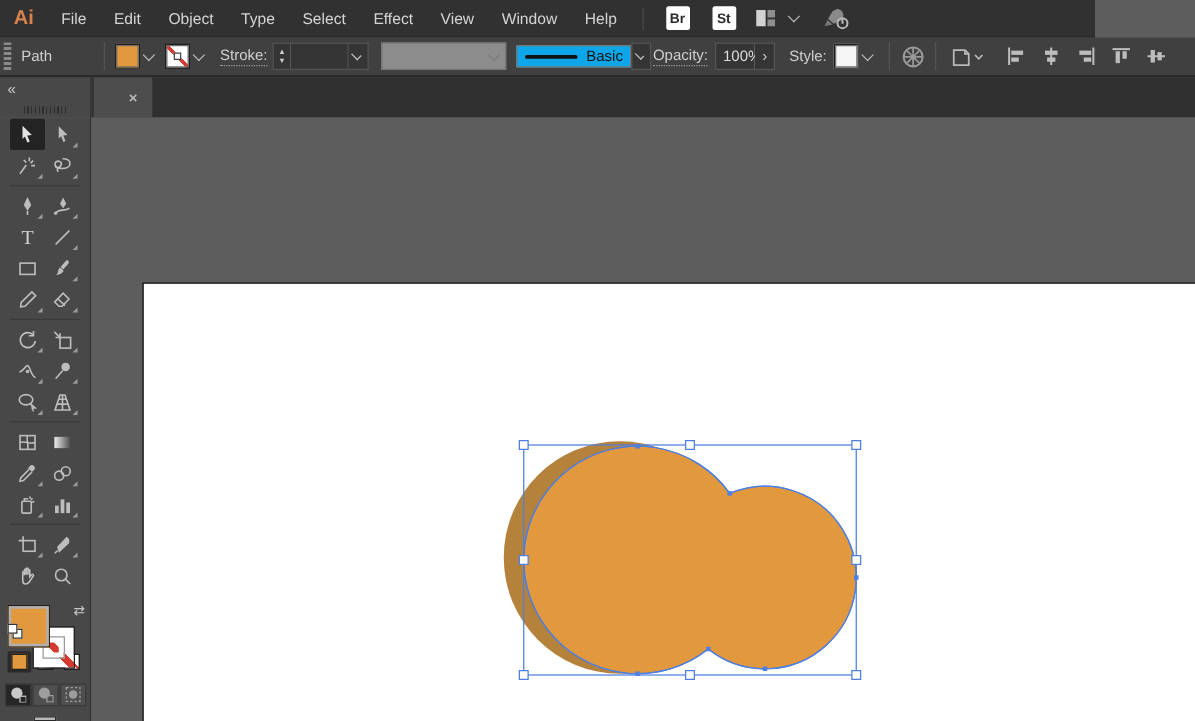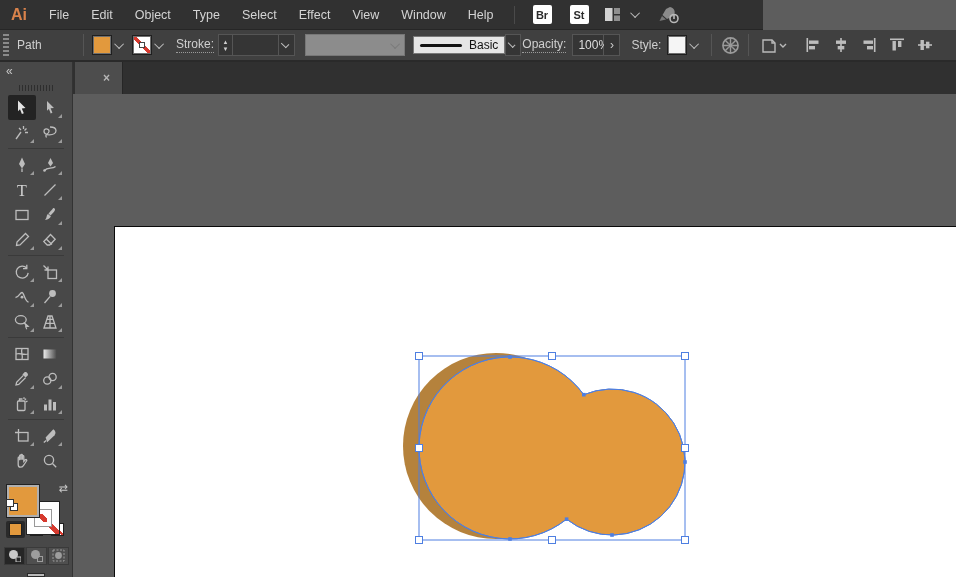--- a/index.html
+++ b/index.html
@@ -1,21 +1,21 @@
 <!DOCTYPE html>
 <html><head>
 <meta charset="utf-8">
 <style>
   * { margin:0; padding:0; box-sizing:border-box; }
   html,body { width:956px; height:577px; overflow:hidden; background:#5d5d5d;
               font-family:"Liberation Sans", sans-serif; }
   #app { position:relative; width:956px; height:577px; }
 
   
-  #menubar { position:absolute; left:0; top:0; width:763px; height:30px;
+  #menubar { position:absolute; left:0; top:0; width:876px; height:30px;
              background:#313131; display:flex; align-items:center; border-bottom:1px solid #262626;}
   #logo { width:38px; text-align:center; font-weight:bold; font-size:16px; color:#d9824b; }
   .menu-item { color:#d4d4d4; font-size:12.5px; padding:0 11px; height:30px; line-height:30px; cursor:default; }
   .mb-sep { width:1px; height:18px; background:#4a4a4a; margin:0 9px; }
   .sq-btn { width:19px; height:19px; background:#ffffff; color:#2b2b2b; font-size:11px; font-weight:bold;
             display:flex; align-items:center; justify-content:center; border-radius:2px; margin:0 9px; }
   .mb-icon { margin:0 6px; display:flex; align-items:center; }
   .chev { width:7px; height:7px; border-left:1.5px solid #bdbdbd; border-bottom:1.5px solid #bdbdbd;
           transform:rotate(-45deg) translateY(-2px); display:inline-block; }
 
@@ -82,21 +82,21 @@
   .dm-btn { width:21px; height:18px; display:flex; align-items:center; justify-content:center;
             background:#4f4f4f; border:1px solid #3a3a3a; }
   .dm-btn.active { background:#262626; }
 
   #screen-mode { margin-top:8px; width:18px; height:6px; background:#b9b9b9; border:1px solid #2a2a2a; }
 
   
   #pasteboard { position:absolute; left:73px; top:94px; width:883px; height:483px; background:#5d5d5d; }
   #canvas-svg { position:absolute; left:0; top:0; }
 
-  .basicbox { height:18px; background:#e5e5e5; border:1px solid #777; display:flex; align-items:center;
+  .basicbox { height:18px; background:#0ea5e9; border:1px solid #777; display:flex; align-items:center;
               padding:0 6px; color:#111; }
   .basicline { width:42px; height:3px; background:#111; border-radius:2px; margin-right:7px; }
   .disabledbox { width:100px; height:22px; background:#8c8c8c; border:1px solid #777; display:flex;
                  align-items:center; justify-content:flex-end; padding-right:4px; }
   .disabledbox .chev { border-color:#7a7a7a; }
 </style>
 </head>
 <body>
 
 <div id="app">

